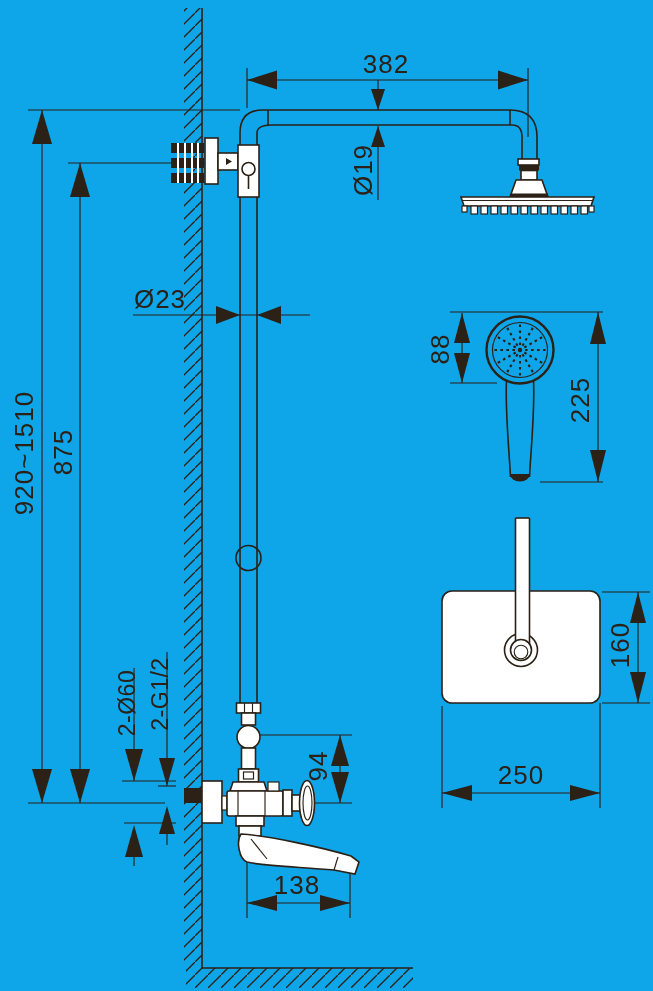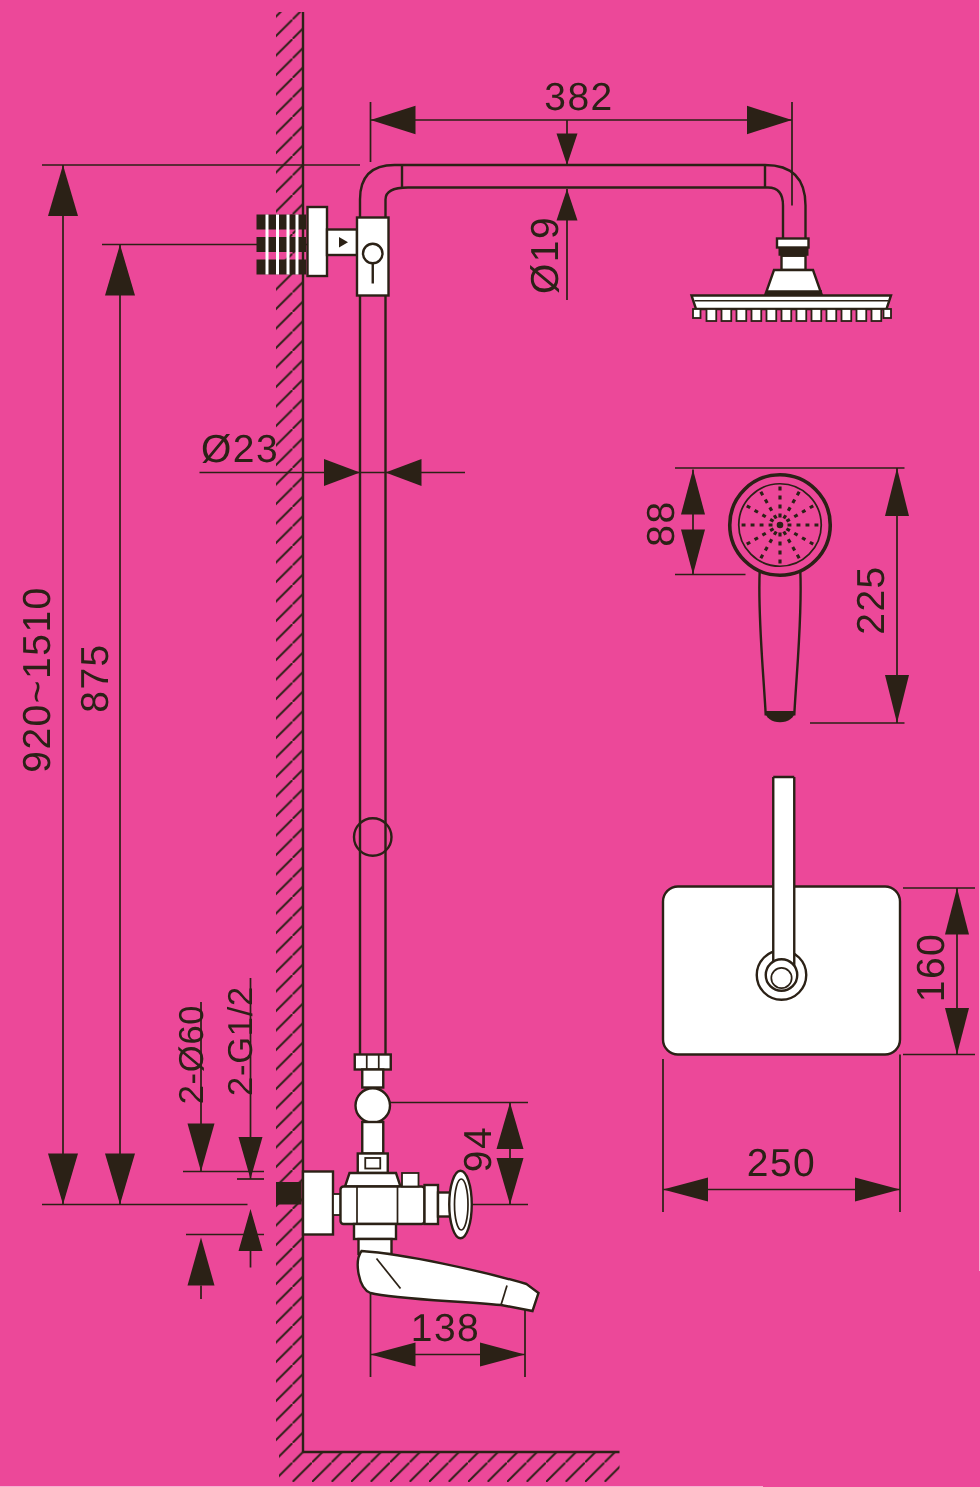--- a/index.html
+++ b/index.html
@@ -1,16 +1,16 @@
 <!DOCTYPE html>
 <html><head>
 <meta charset="utf-8">
 <style>
   html,body{margin:0;padding:0;background:#ffffff;}
-  #canvas{position:relative;width:653px;height:991px;background:#ec4899;overflow:hidden;}
+  #canvas{position:relative;width:653px;height:991px;background:#0ea5e9;overflow:hidden;}
   svg{display:block;}
   .ln{stroke:#2b2116;fill:none;stroke-width:1.6;stroke-linecap:butt;}
   .thin{stroke:#2b2116;fill:none;stroke-width:1.15;}
   .bold{stroke:#2b2116;fill:none;stroke-width:2.4;}
   .ink{fill:#2b2116;stroke:none;}
   .wht{fill:#ffffff;stroke:#2b2116;stroke-width:1.6;}
   .whtthin{fill:#ffffff;stroke:#2b2116;stroke-width:1.2;}
   text{font-family:"Liberation Sans","DejaVu Sans",sans-serif;font-size:26px;fill:#2b2116;letter-spacing:1px;}
   text.sm{font-size:23px;letter-spacing:0.5px;}
 </style>

